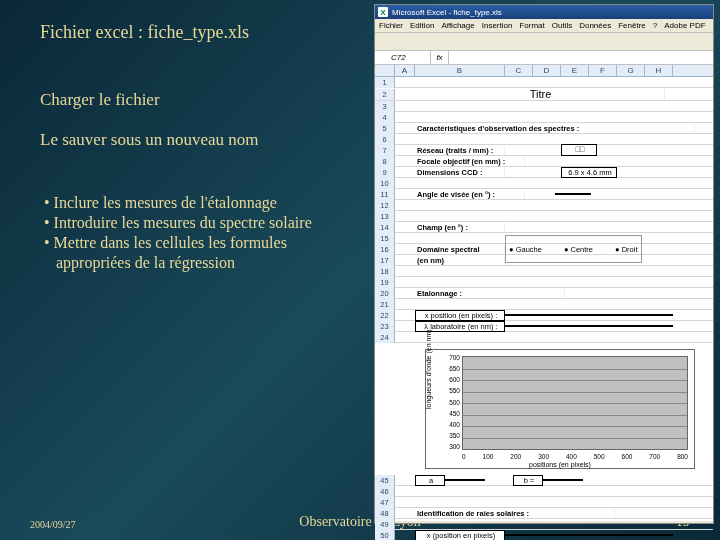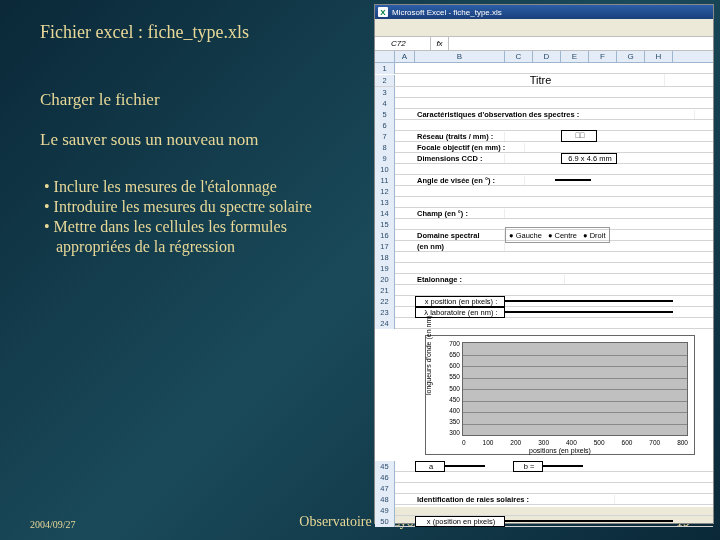--- a/index.html
+++ b/index.html
@@ -27,21 +27,21 @@
     font-size: 17px;
   }
   .slide-later {
     position: absolute;
     top: 175px; left: 40px;
     font-size: 16px;
     max-width: 320px;
   }
   .slide-later ul {
     list-style: none;
-    margin-top: 2px;
+    margin-top: 18px;
   }
   .slide-later li::before {
     content: "• ";
   }
   .slide-later li {
     padding-left: 16px;
     text-indent: -12px;
     line-height: 1.25;
   }
   .footer-date {
@@ -174,25 +174,25 @@
     padding-left: 2px;
     white-space: nowrap;
     overflow: hidden;
   }
   .b { font-weight: bold; }
   .title-cell { font-size: 11px; font-weight: normal; text-align: center; }
   .section { font-weight: bold; }
   .boxed { border: 1px solid #000; background: #fff; text-align: center; }
   .radio-group {
     display: flex;
-    gap: 6px;
+    gap: 22px;
     align-items: center;
     border: 1px solid #999;
     padding: 0 3px;
-    height: 16px;
+    height: 28px;
   }
   .radio-group span::before { content: "○ "; }
   .radio-group span.on::before { content: "● "; }
 
   .chart {
     position: absolute;
     left: 50px; top: 284px;
     width: 270px; height: 120px;
     border: 1px solid #666;
     background: #fff;
@@ -259,20 +259,32 @@
   </ul>
 </div>
 <div class="footer-date">2004/09/27</div>
 <div class="footer-center">Observatoire de Lyon</div>
 <div class="footer-page">19</div>
 
 <div class="excel">
   <div class="titlebar">
     <div class="xicon">X</div>
     <span>Microsoft Excel - fiche_type.xls</span>
+  </div>
+  <div class="menubar">
+    <span>Fichier</span>
+    <span>Edition</span>
+    <span>Affichage</span>
+    <span>Insertion</span>
+    <span>Format</span>
+    <span>Outils</span>
+    <span>Données</span>
+    <span>Fenêtre</span>
+    <span>?</span>
+    <span>Adobe PDF</span>
   </div>
   <div class="toolbars"></div>
   <div class="formulabar">
     <div class="namebox">C72</div>
     <div class="fx">fx</div>
   </div>
   <div class="sheet">
     <div class="colheads">
       <div class="corner"></div>
       <div class="ch wA">A</div>

